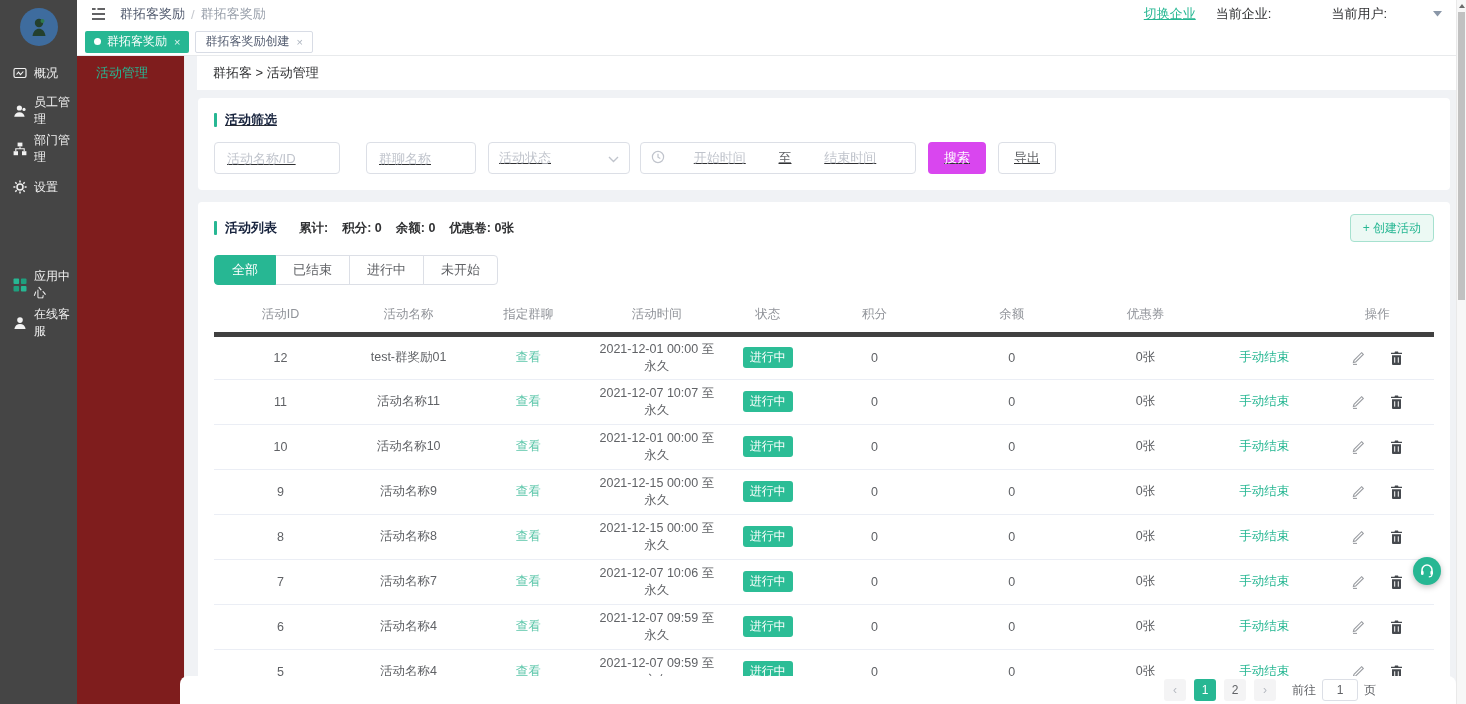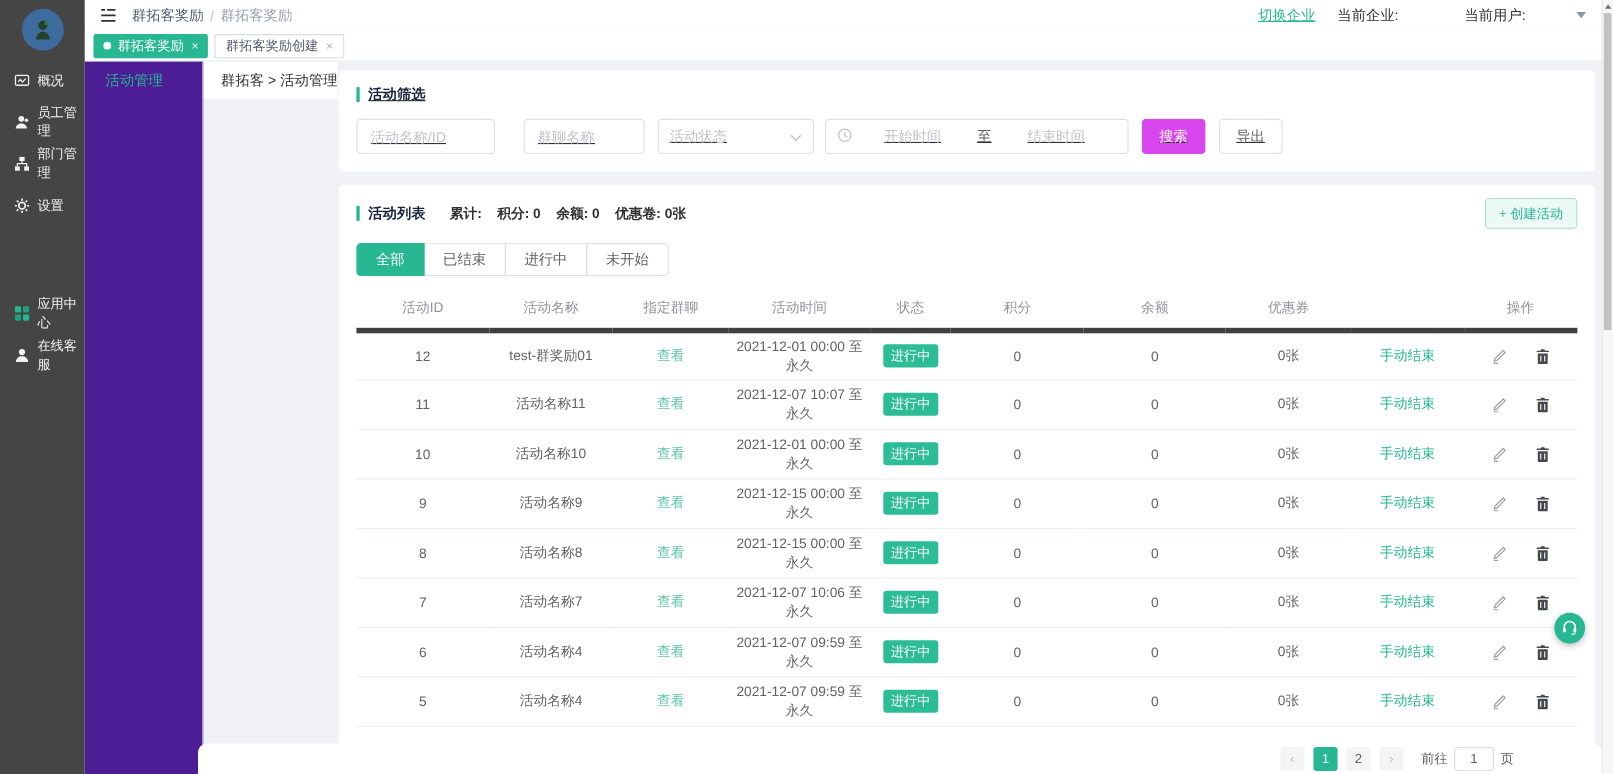--- a/index.html
+++ b/index.html
@@ -32,24 +32,24 @@
 
   .tabbar { height:28px; background:#fff; border-bottom:1px solid #e8eaec; display:flex; align-items:center; padding-left:8px; gap:6px; flex-shrink:0; }
   .wtab { height:22px; display:inline-flex; align-items:center; padding:0 9px; font-size:12px; border-radius:2px; cursor:pointer; }
   .wtab.active { background:#27b793; color:#fff; }
   .wtab.active .dot { width:7px; height:7px; background:#fff; border-radius:50%; margin-right:6px; }
   .wtab .x { margin-left:7px; font-size:11px; opacity:.85; cursor:pointer; }
   .wtab.plain { background:#fff; border:1px solid #d8dce5; color:#515a6e; }
   .wtab.plain .x { color:#9ea7b4; }
 
   .body-row { flex:1; display:flex; min-height:0; }
-  .sub-sidebar { width:108px; background:#4c1d95; flex-shrink:0; border-right:1px solid #ededed; }
+  .sub-sidebar { width:108px; background:#7f1d1d; flex-shrink:0; border-right:1px solid #ededed; }
   .sub-item { height:34px; line-height:34px; padding-left:19px; font-size:13px; color:#27b793; cursor:pointer; }
 
-  .content { flex:1; min-width:0; display:flex; overflow:hidden; }
+  .content { flex:1; min-width:0; display:flex; flex-direction:column; overflow:hidden;margin-left:12px; }
   .page-crumb-strip { height:34px; background:#fff; display:flex; align-items:center; padding-left:16px; font-size:13px; color:#303133; flex-shrink:0; }
 
   .cards { padding:8px 6px 0 1px; flex:1; display:flex; flex-direction:column; min-height:0; }
   .card { background:#fff; border-radius:4px; }
 
   .sec-title { display:flex; align-items:center; gap:8px; font-size:13px; font-weight:bold; color:#17233d; }
   .sec-bar { width:3px; height:14px; background:#27b793; border-radius:1px; }
 
   
   .filter-card { padding:13px 16px 16px; flex-shrink:0;text-decoration:underline; }

